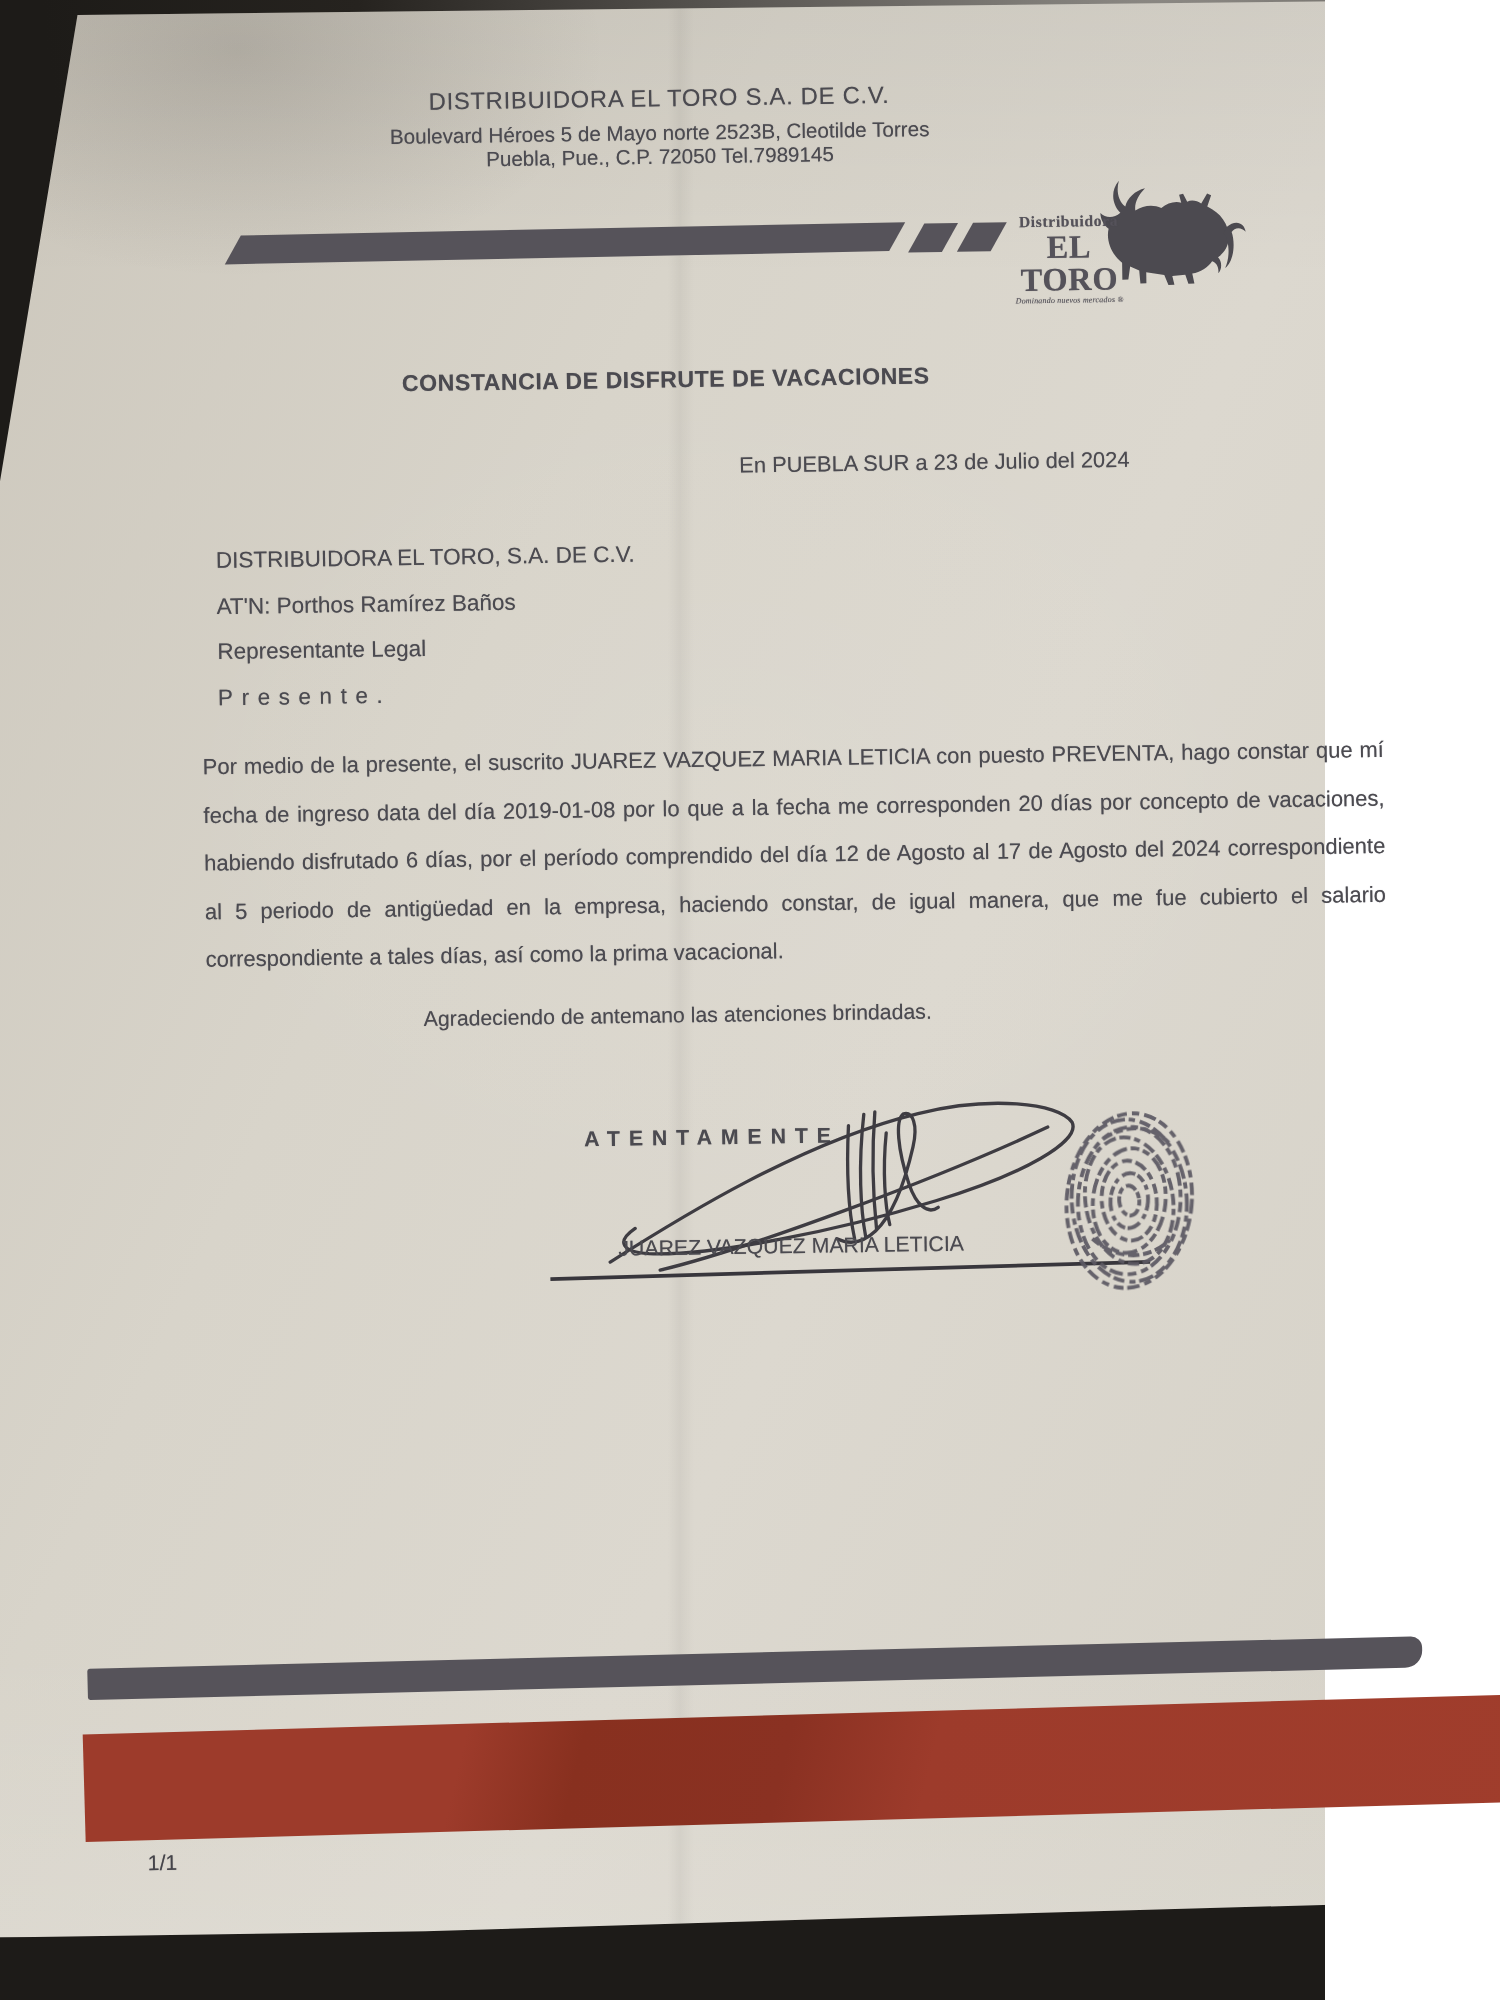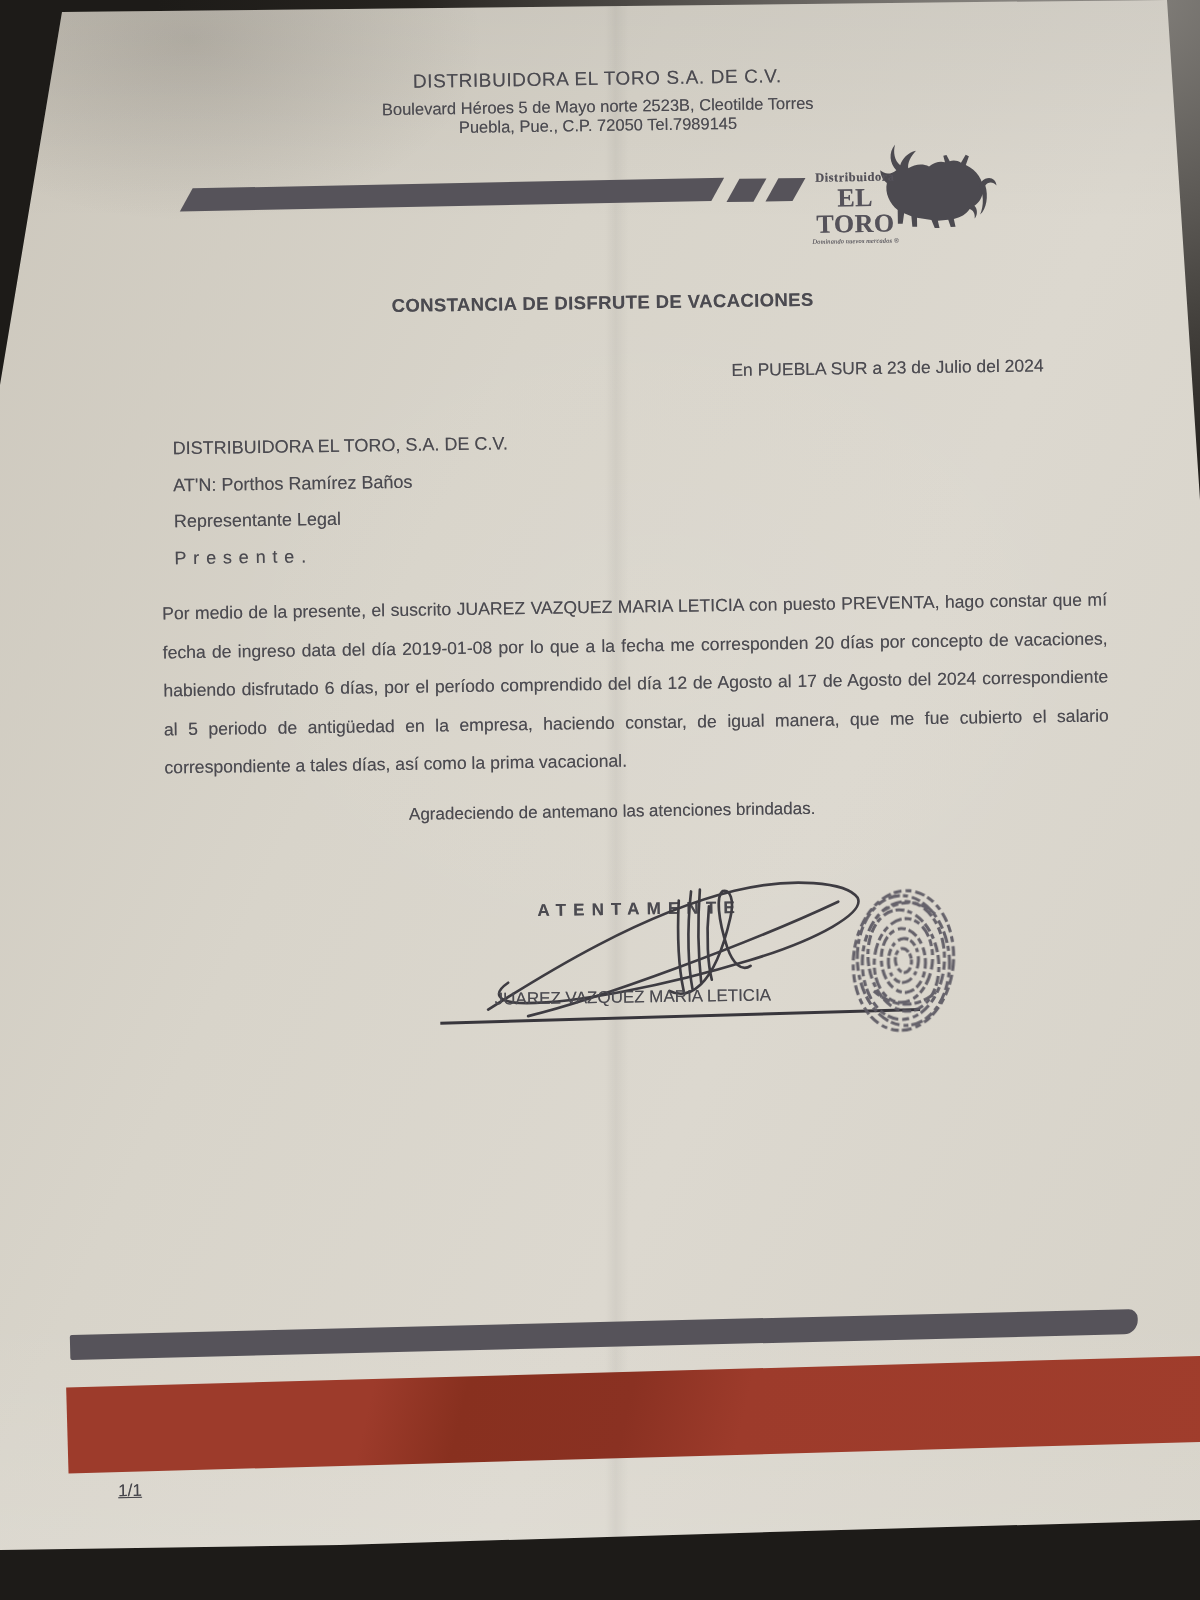--- a/index.html
+++ b/index.html
@@ -1,17 +1,17 @@
 <!DOCTYPE html>
 <html><head>
 <meta charset="utf-8">
 <style>
   html,body{margin:0;padding:0;width:1200px;height:1600px;overflow:hidden;
     font-family:"Liberation Sans",sans-serif;}
-  .photo{position:absolute;inset:0;width:1200px;height:1600px;
+  .photo{position:absolute;inset:0;width:1060px;height:1600px;
     background:
       radial-gradient(900px 700px at 88% -2%, #908d88 0%, #5a5753 38%, #26231f 72%, #1d1b18 100%);}
   .paper{position:absolute;inset:0;
     clip-path:polygon(62px 12px,1167px 0px,1200px 500px,1200px 1520px,770px 1532px,340px 1545px,0px 1550px,0px 385px);
     background:
       radial-gradient(420px 260px at 190px 40px, rgba(50,45,40,0.16), transparent 70%),
       radial-gradient(700px 520px at 55% 40%, rgba(255,255,255,0.05), transparent 72%),
       linear-gradient(115deg,#ccc7bc 0%,#d8d4ca 35%,#dcd8cf 62%,#d6d2c8 100%);}
   .paper::before{content:"";position:absolute;inset:0;pointer-events:none;
     background:
@@ -43,21 +43,21 @@
   .closing{top:802px;font-size:17px;transform:translateX(12px);}
   .atentamente{top:900px;font-size:17px;font-weight:bold;letter-spacing:0.42em;transform:translateX(38px);}
   .sig-svg{left:438px;top:868px;width:475px;height:155px;}
   .signatory{left:470px;top:988px;width:320px;text-align:center;font-size:17px;}
   .sig-line{left:437px;top:1016px;width:480px;height:2.5px;background:#38363c;transform:rotate(-0.8deg);}
   .fingerprint{left:845px;top:888px;width:112px;height:150px;opacity:0.92;filter:blur(0.3px);}
   .stripe-gray{left:62px;top:1322px;width:1068px;height:25px;background:#56535a;
     transform:rotate(-0.55deg);border-radius:2px 9px 14px 2px;}
   .stripe-red{left:58px;top:1372px;width:1165px;height:86px;transform:rotate(-0.75deg);
     background:linear-gradient(105deg,#9d3b2b 0%,#9d3b2b 26%,#88301f 34%,#8a3122 48%,#9d3b2b 58%,#a03d2c 100%);}
-  .page-num{left:108px;top:1474px;font-size:17px;color:#45444a;text-decoration:underline;}
+  .page-num{left:108px;top:1474px;font-size:17px;color:#45444a;}
 </style>
 </head>
 <body>
 
 <div class="photo">
   <div class="paper">
     <div class="content">
 
       <div class="abs center letterhead-company">DISTRIBUIDORA EL TORO S.A. DE C.V.</div>
       <div class="abs center letterhead-addr1">Boulevard Héroes 5 de Mayo norte 2523B, Cleotilde Torres</div>

